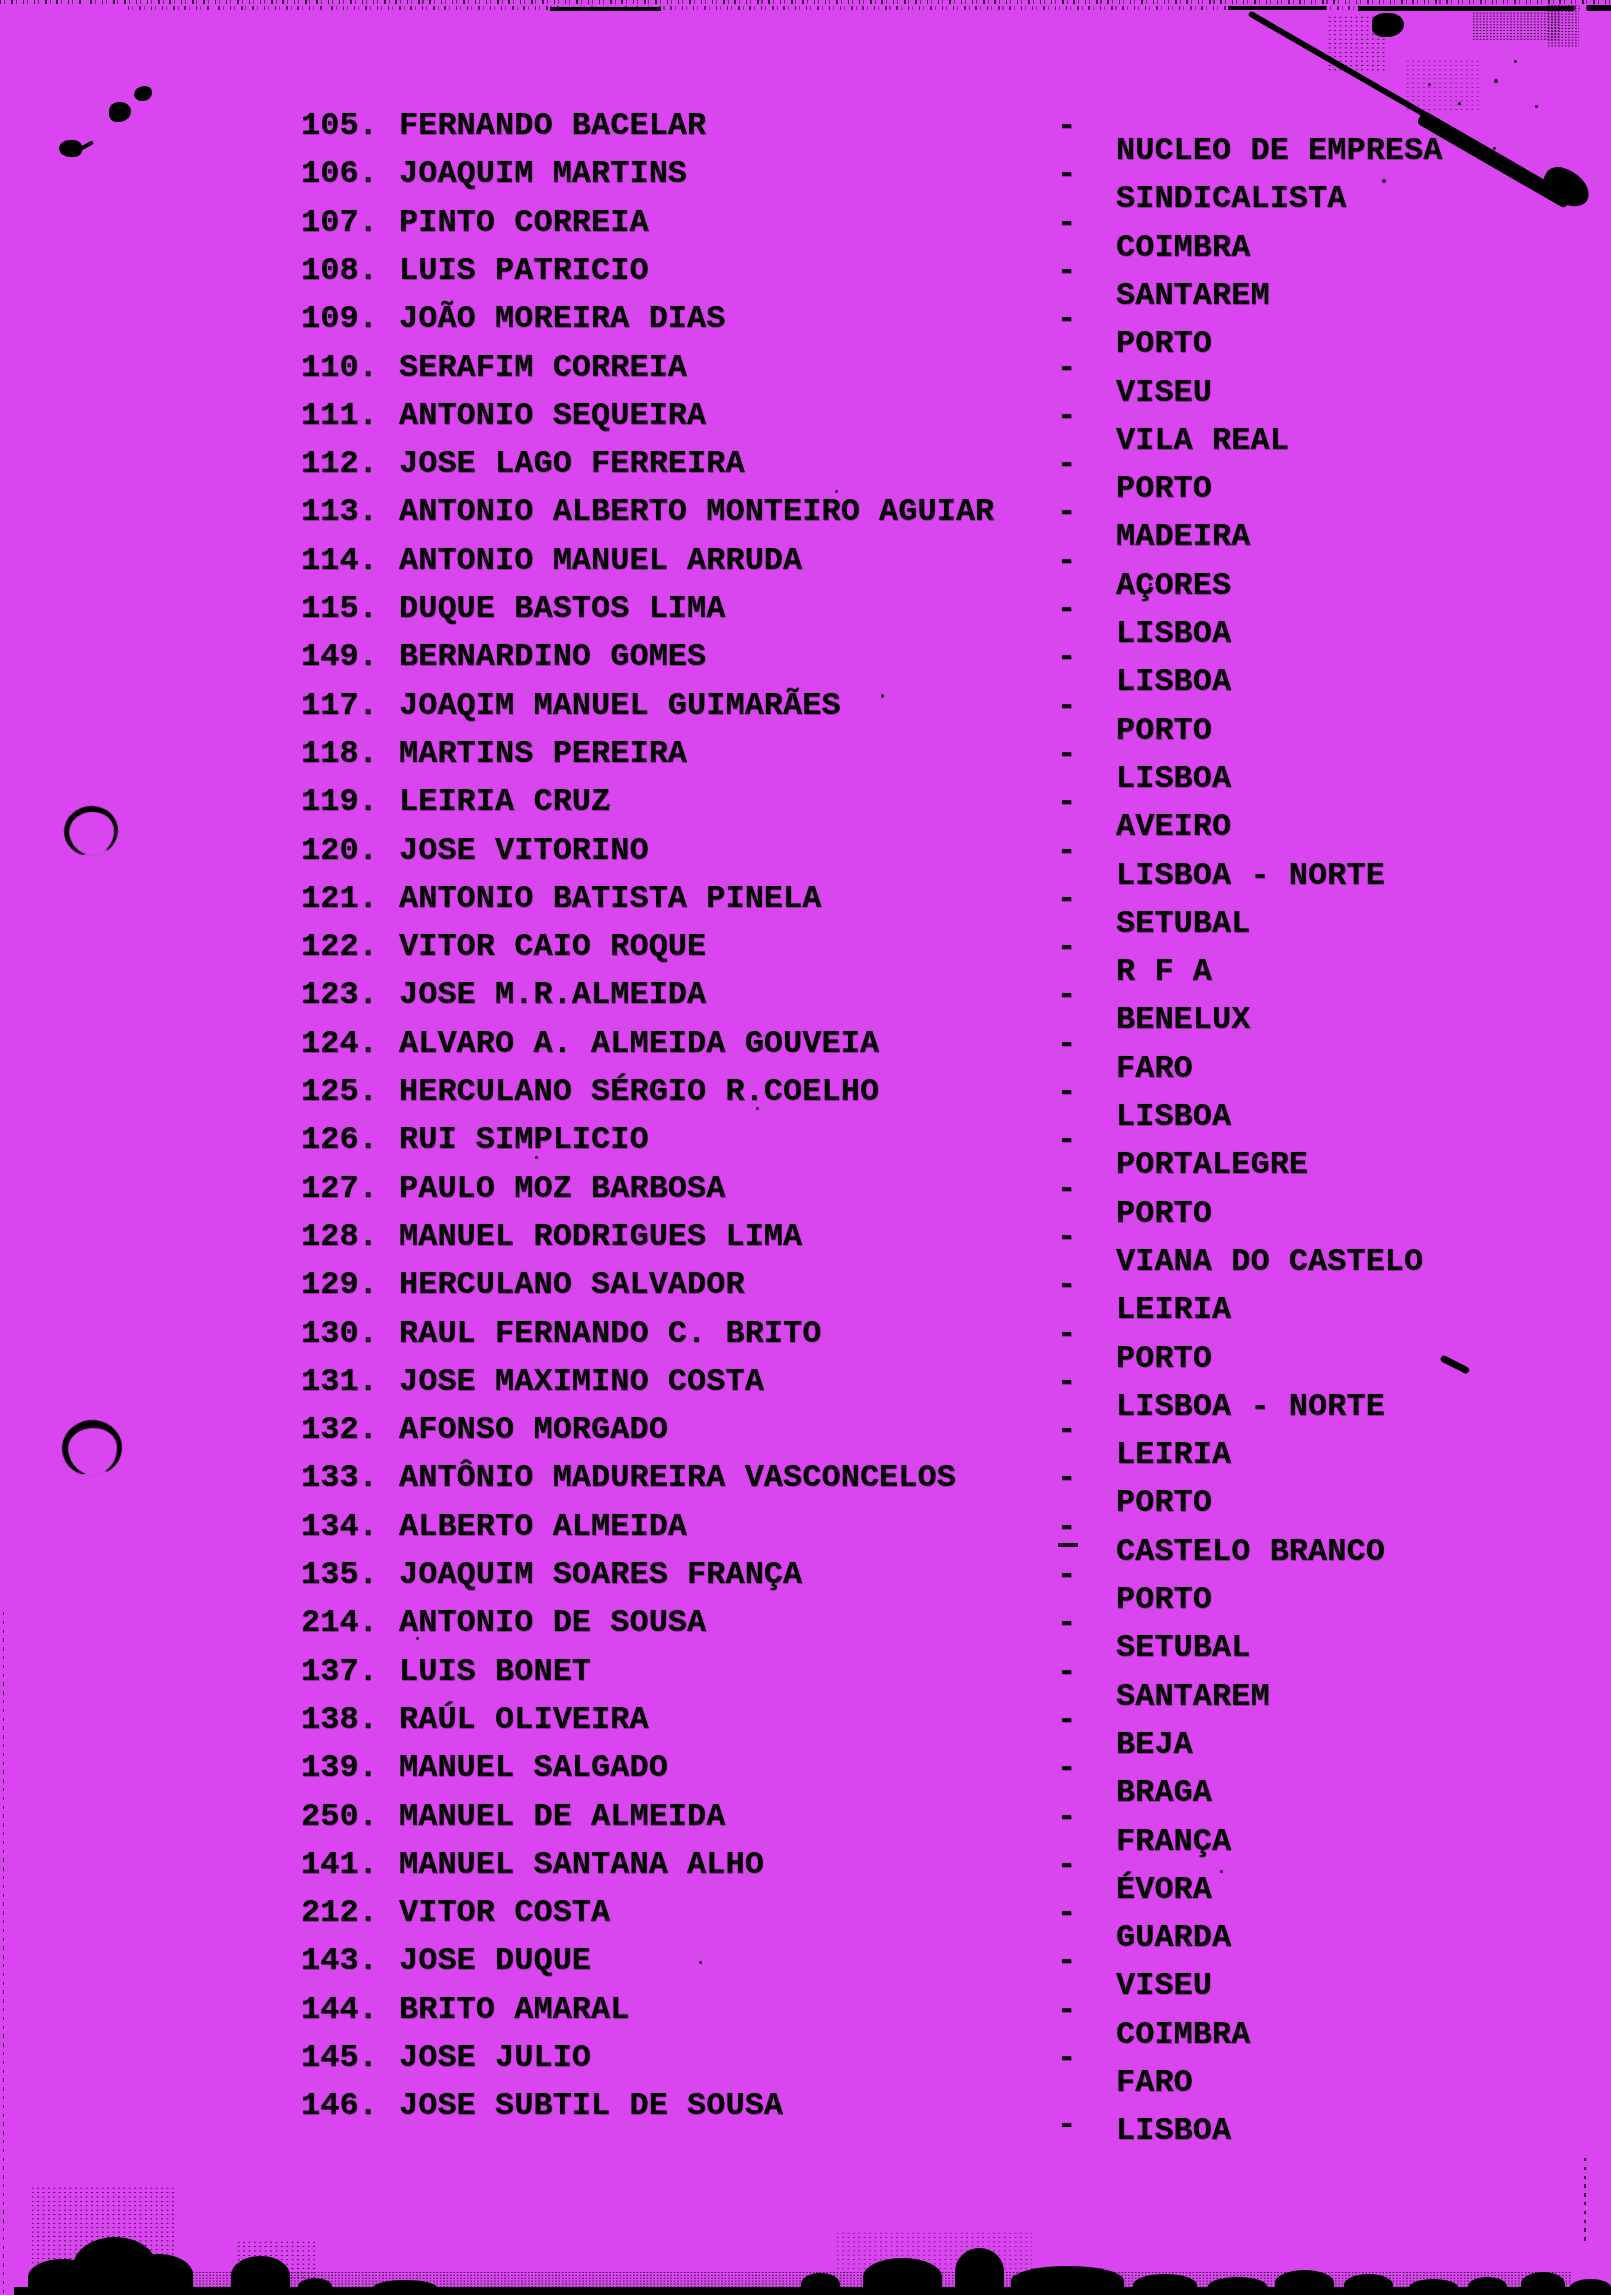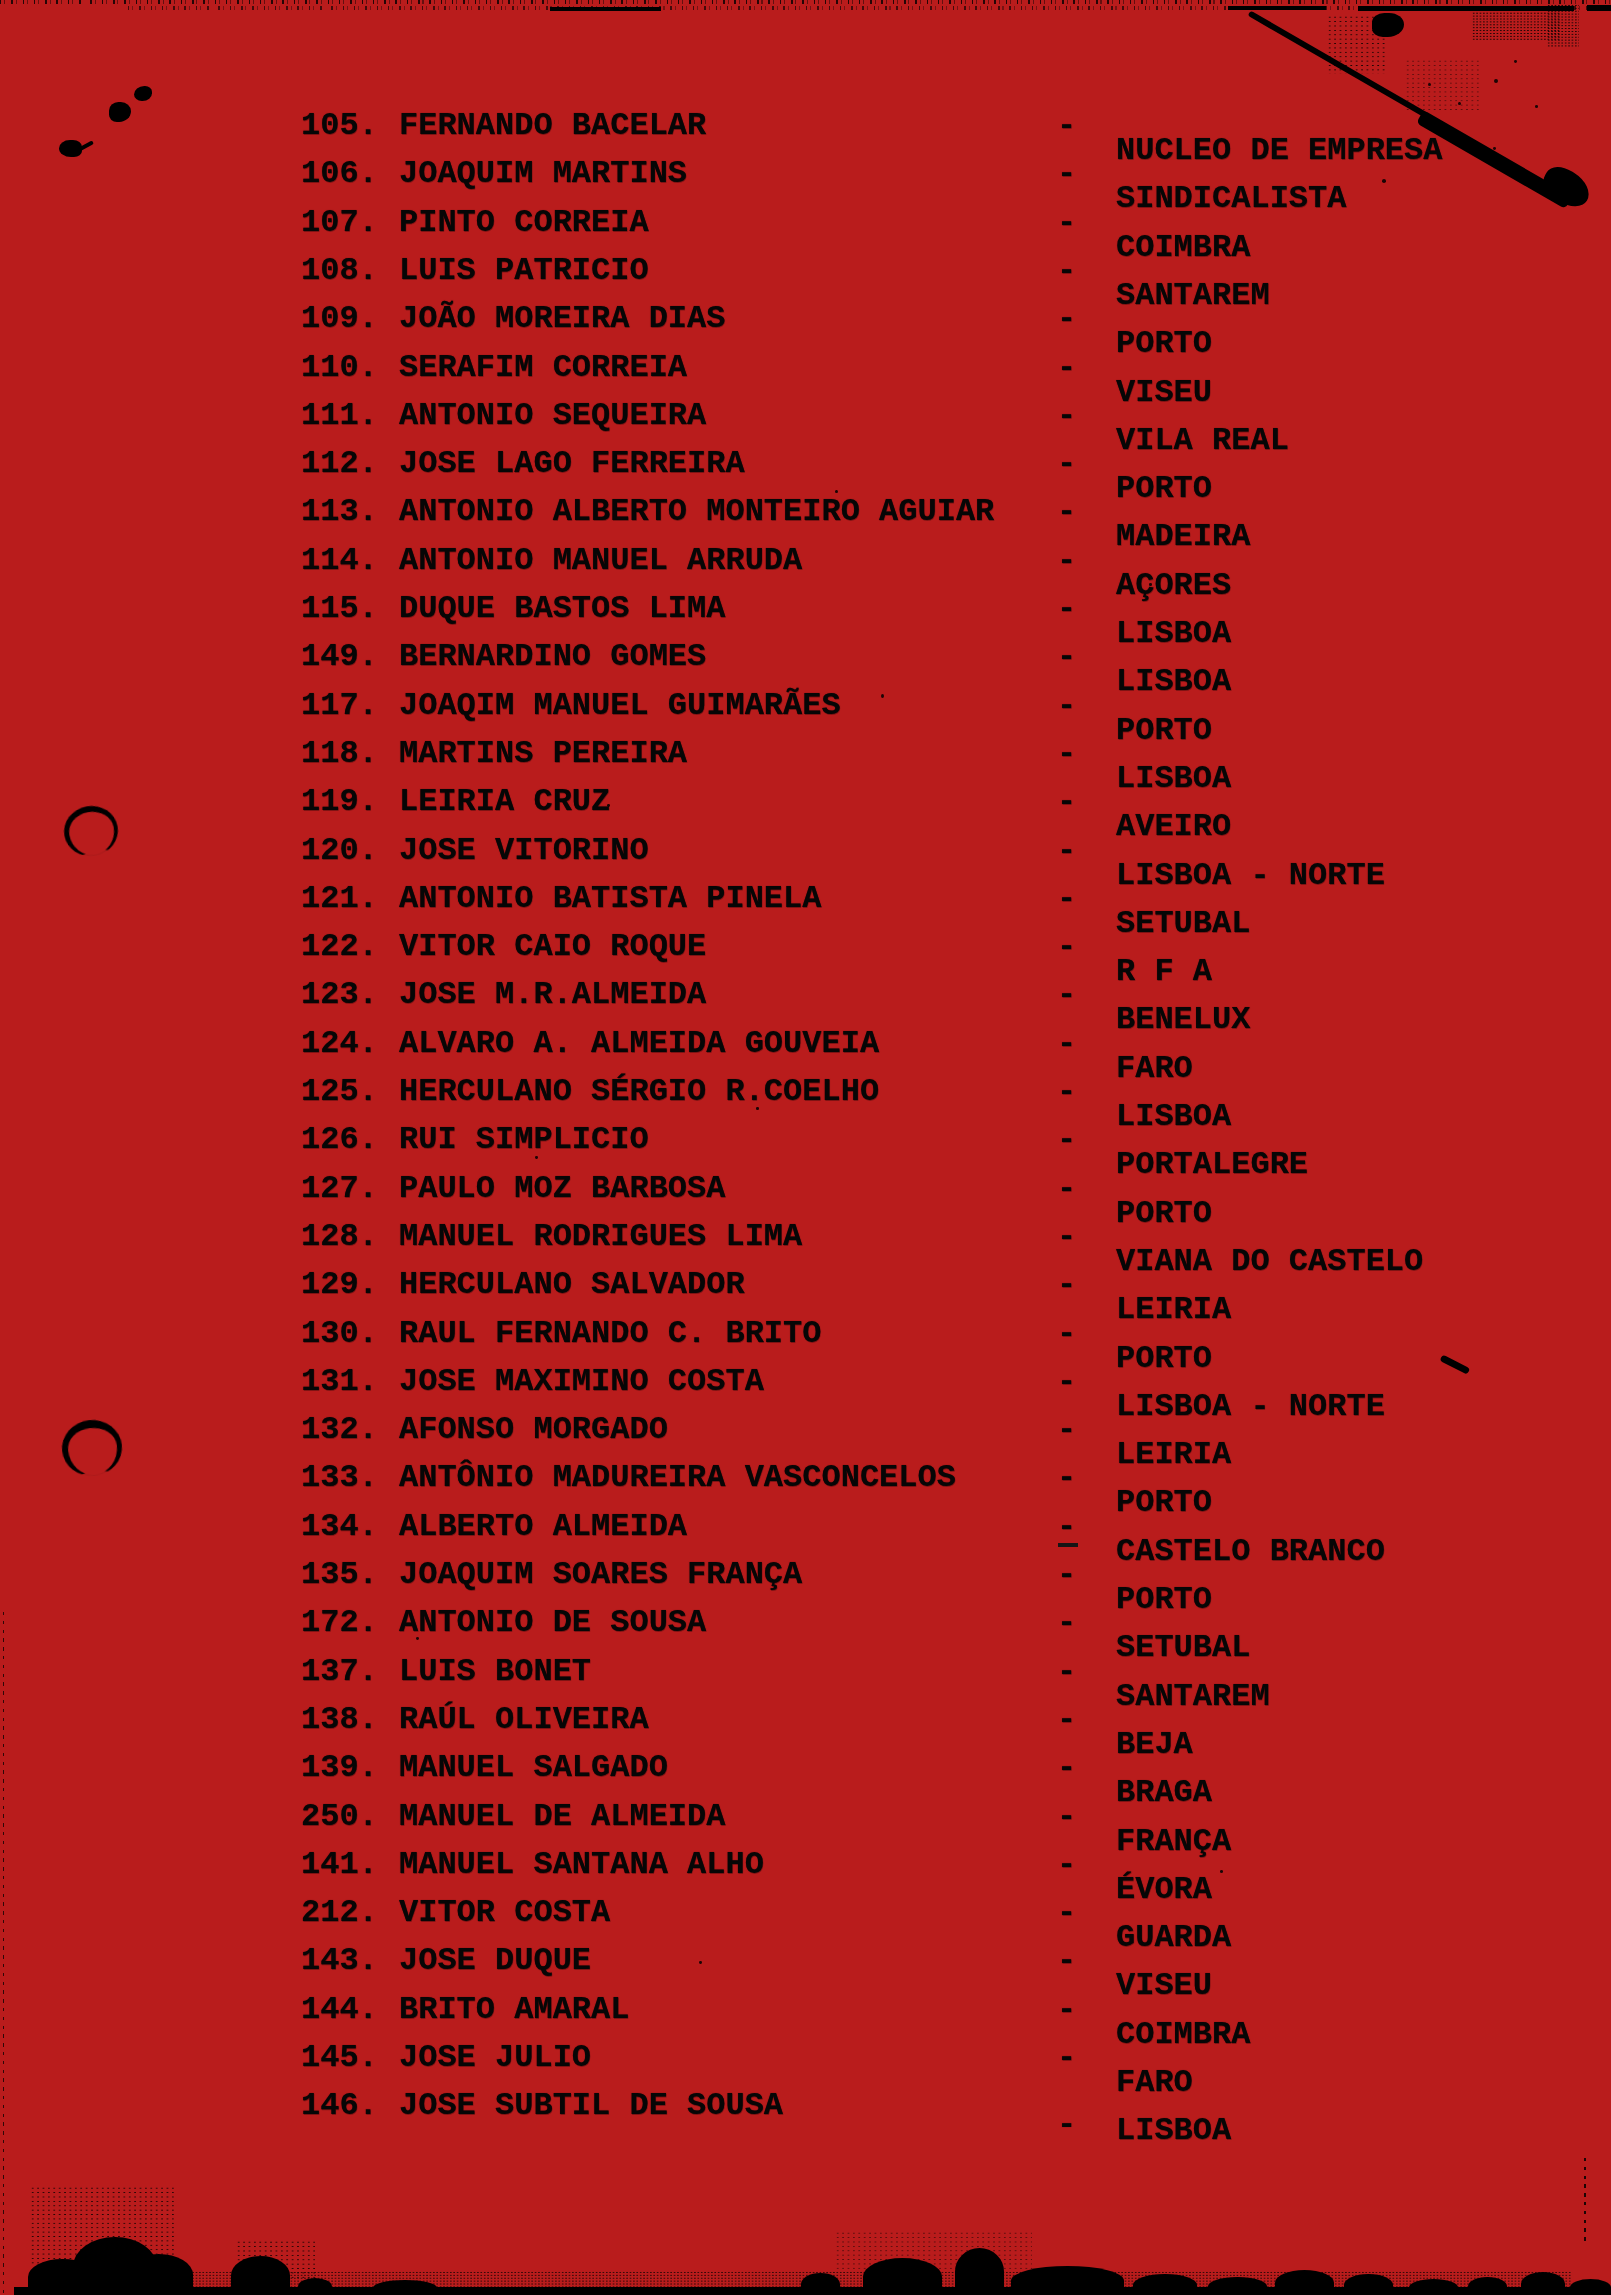--- a/index.html
+++ b/index.html
@@ -1,21 +1,21 @@
 <!DOCTYPE html>
 <html style="font-size:7.9px"><head>
 <meta charset="utf-8">
 <style>
   html,body{margin:0;padding:0;}
   body{
     width:1612px;height:2295px;position:relative;overflow:hidden;
     background:#ffffff;
     font-family:"Liberation Mono","DejaVu Sans Mono",monospace;
   }
-  .page{position:absolute;inset:0;background:#b91c1c;}
+  .page{position:absolute;inset:0;background:#d946ef;}
 
   
   .rows{position:absolute;inset:0;filter:blur(0.2px);}
   .row{
     position:absolute;left:0;height:44px;white-space:nowrap;
     color:#060606;font-weight:700;font-size:32px;line-height:44px;
     text-shadow:0 0 1px rgba(0,0,0,.55),0.5px 0.5px 0 rgba(0,0,0,.28);
   }
   .row .num {position:absolute;left:301px;}
   .row .name{position:absolute;left:399px;}
@@ -309,21 +309,21 @@
     <span class="dash">-</span>
     <span class="loc">CASTELO BRANCO</span>
   </div>
       <div class="row" style="top: 1553px;">
     <span class="num">135.</span>
     <span class="name">JOAQUIM SOARES FRANÇA</span>
     <span class="dash">-</span>
     <span class="loc">PORTO</span>
   </div>
       <div class="row" style="top: 1601px;">
-    <span class="num">172.</span>
+    <span class="num">214.</span>
     <span class="name">ANTONIO DE SOUSA</span>
     <span class="dash">-</span>
     <span class="loc">SETUBAL</span>
   </div>
       <div class="row" style="top: 1650px;">
     <span class="num">137.</span>
     <span class="name">LUIS BONET</span>
     <span class="dash">-</span>
     <span class="loc">SANTAREM</span>
   </div>

